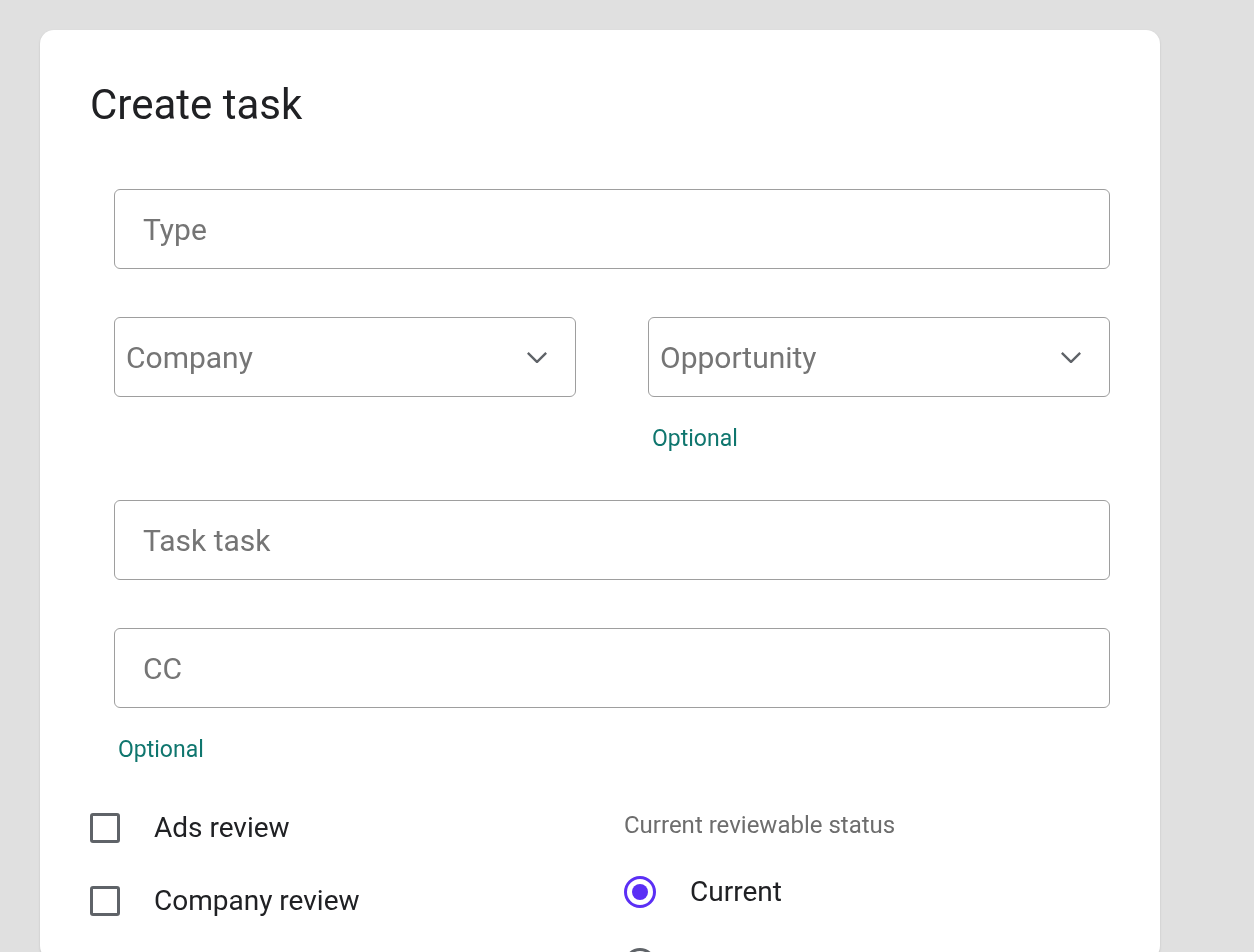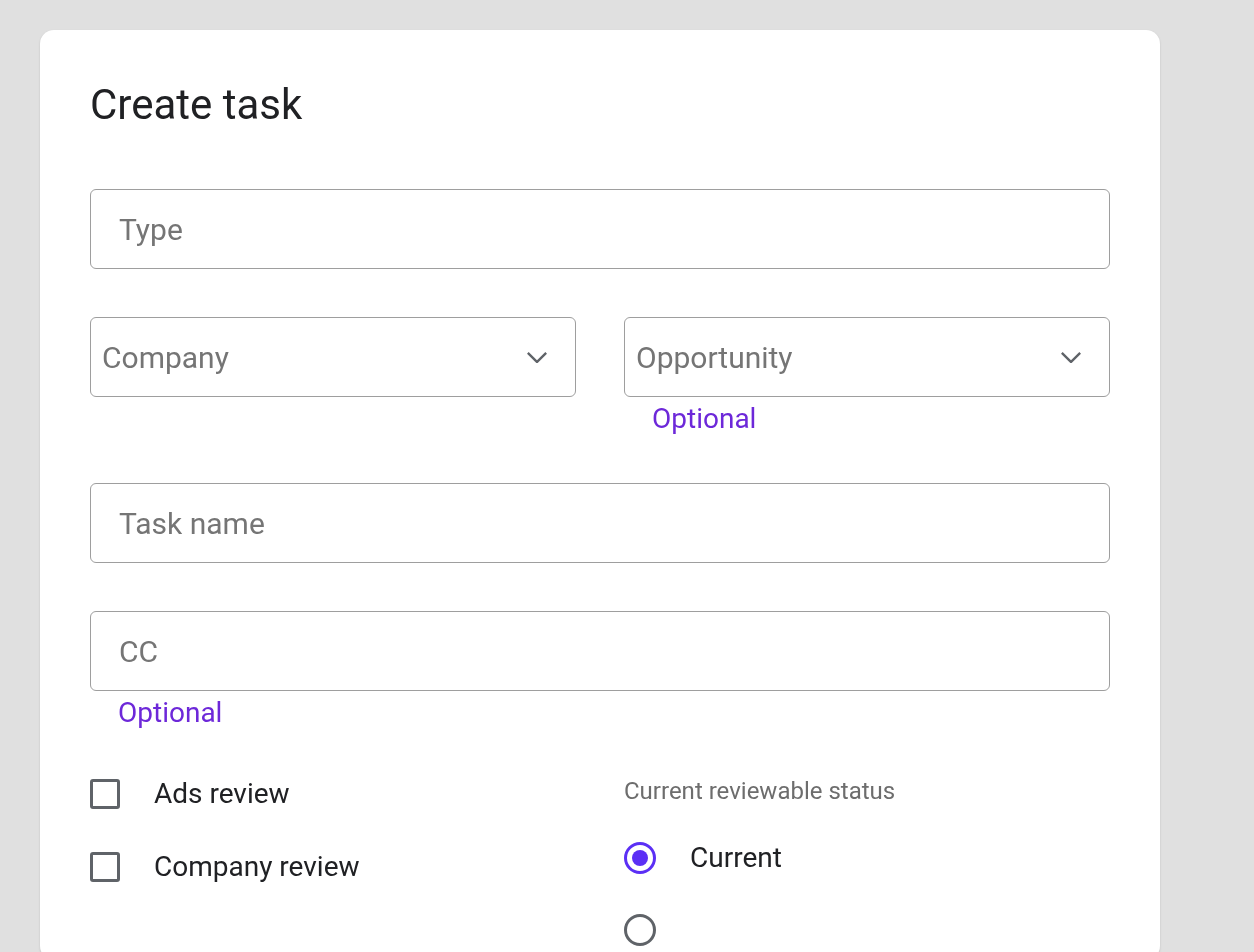--- a/index.html
+++ b/index.html
@@ -45,20 +45,21 @@
   .outlined-input {
     position: relative;
     border: 1.5px solid #9e9e9e;
     border-radius: 6px;
     height: 80px;
     display: flex;
     align-items: center;
     padding: 0 28px;
     cursor: text;
     background: #fff;
+    margin-left: 24px;
   }
   .outlined-input.select {
     cursor: pointer;
     padding-left: 11px;
   }
   .outlined-input .label {
     color: #757575;
     font-size: 30px;
     font-weight: 400;
     flex: 1;
@@ -67,23 +68,23 @@
   .dropdown-icon {
     color: #5f6368;
     display: inline-flex;
   }
   .dropdown-icon svg {
     width: 20px;
     height: 12px;
     fill: currentColor;
   }
   .helper-text {
-    font-size: 28px;
-    color: #6d28d9;
-    margin-top: 5px;
+    font-size: 23px;
+    color: #0f766e;
+    margin-top: 28px;
     margin-left: 28px;
   }
   .options-row {
     display: flex;
     gap: 48px;
     margin-top: 8px;
   }
   .options-group {
     flex: 1;
     display: flex;
@@ -168,21 +169,21 @@
             </svg>
         </span>
       </div>
       <div class="helper-text">Optional</div>
     </div>
   </div>
 
   <div class="field-row single">
     <div class="field">
       <div class="outlined-input">
-        <span class="label">Task name</span>
+        <span class="label">Task task</span>
       </div>
     </div>
   </div>
 
   <div class="field-row single">
     <div class="field">
       <div class="outlined-input">
         <span class="label">CC</span>
       </div>
       <div class="helper-text">Optional</div>

